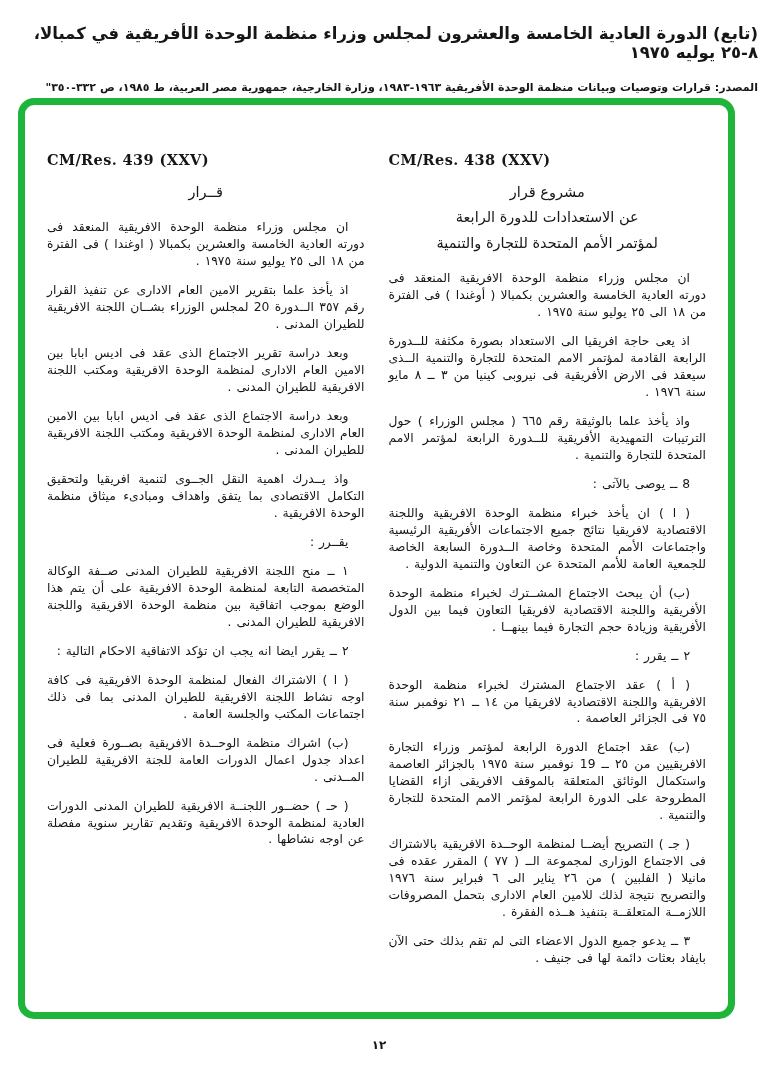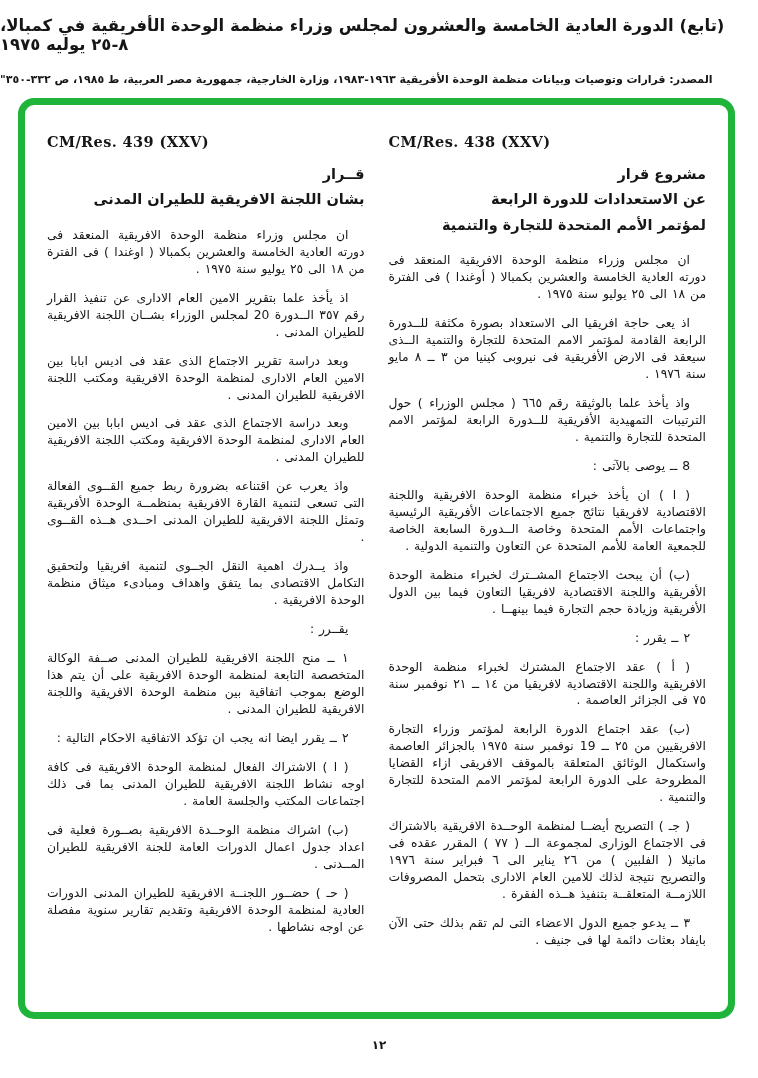--- a/index.html
+++ b/index.html
@@ -5,22 +5,22 @@
   html, body { margin: 0; padding: 0; }
   body {
     width: 758px; height: 1078px;
     position: relative;
     background: #ffffff;
     overflow: hidden;
     font-family: "DejaVu Sans", sans-serif;
     color: #161616;
   }
   .page-header {
-    padding-top: 16px;
-    text-align: left;
+    padding-top: 24px;
+    text-align: right;
     direction: rtl;
   }
   .session-line {
     font-size: 16.5px;
     font-weight: bold;
     letter-spacing: 0.2px;
   }
   .source-line {
     margin-top: 19px;
     font-size: 11px;
@@ -44,24 +44,25 @@
     box-sizing: border-box;
   }
   .col { flex: 1; min-width: 0; }
   .res-ref {
     direction: ltr;
     text-align: left;
     font-family: "DejaVu Serif", serif;
     font-weight: bold;
     font-size: 14.5px;
     letter-spacing: 0.4px;
-    margin: 6px 0 2px 0;
+    margin: 24px 0 2px 0;
   }
   .res-title {
-    font-weight: bold;
+    text-align: center;
+    font-weight: normal;
     font-size: 14.5px;
     line-height: 1.75;
     margin: 12px 0 14px 0;
   }
   .res-title .t-line { display: block; }
   .col p {
     margin: 0 0 12px 0;
     font-size: 12.3px;
     line-height: 1.38;
     text-align: justify;
@@ -105,27 +106,25 @@
       <p>( أ ) عقد الاجتماع المشترك لخبراء منظمة الوحدة الافريقية واللجنة الاقتصادية لافريقيا من ١٤ ــ ٢١ نوفمبر سنة ٧٥ فى الجزائر العاصمة .</p>
       <p>(ب) عقد اجتماع الدورة الرابعة لمؤتمر وزراء التجارة الافريقيين من ٢٥ ــ 19 نوفمبر سنة ١٩٧٥ بالجزائر العاصمة واستكمال الوثائق المتعلقة بالموقف الافريقى ازاء القضايا المطروحة على الدورة الرابعة لمؤتمر الامم المتحدة للتجارة والتنمية .</p>
       <p>( جـ ) التصريح أيضــا لمنظمة الوحــدة الافريقية بالاشتراك فى الاجتماع الوزارى لمجموعة الــ ( ٧٧ ) المقرر عقده فى مانيلا ( الفلبين ) من ٢٦ يناير الى ٦ فبراير سنة ١٩٧٦ والتصريح نتيجة لذلك للامين العام الادارى بتحمل المصروفات اللازمــة المتعلقــة بتنفيذ هــذه الفقرة .</p>
       <p>٣ ــ يدعو جميع الدول الاعضاء التى لم تقم بذلك حتى الآن بايفاد بعثات دائمة لها فى جنيف .</p>
     </div>
 
     <div class="col">
       <div class="res-ref">CM/Res. 439 (XXV)</div>
       <div class="res-title">
         <span class="t-line">قــرار</span>
-        <span class="t-line">بشان اللجنة الافريقية للطيران المدنى</span>
       </div>
       <p>ان مجلس وزراء منظمة الوحدة الافريقية المنعقد فى دورته العادية الخامسة والعشرين بكمبالا ( اوغندا ) فى الفترة من ١٨ الى ٢٥ يوليو سنة ١٩٧٥ .</p>
       <p>اذ يأخذ علما بتقرير الامين العام الادارى عن تنفيذ القرار رقم ٣٥٧ الــدورة 20 لمجلس الوزراء بشــان اللجنة الافريقية للطيران المدنى .</p>
       <p>وبعد دراسة تقرير الاجتماع الذى عقد فى اديس ابابا بين الامين العام الادارى لمنظمة الوحدة الافريقية ومكتب اللجنة الافريقية للطيران المدنى .</p>
       <p>وبعد دراسة الاجتماع الذى عقد فى اديس ابابا بين الامين العام الادارى لمنظمة الوحدة الافريقية ومكتب اللجنة الافريقية للطيران المدنى .</p>
-      <p>واذ يعرب عن اقتناعه بضرورة ربط جميع القــوى الفعالة التى تسعى لتنمية القارة الافريقية بمنظمــة الوحدة الأفريقية وتمثل اللجنة الافريقية للطيران المدنى احــدى هــذه القــوى .</p>
       <p>واذ يــدرك اهمية النقل الجــوى لتنمية افريقيا ولتحقيق التكامل الاقتصادى بما يتفق واهداف ومبادىء ميثاق منظمة الوحدة الافريقية .</p>
       <p>يقــرر :</p>
       <p>١ ــ منح اللجنة الافريقية للطيران المدنى صــفة الوكالة المتخصصة التابعة لمنظمة الوحدة الافريقية على أن يتم هذا الوضع بموجب اتفاقية بين منظمة الوحدة الافريقية واللجنة الافريقية للطيران المدنى .</p>
       <p>٢ ــ يقرر ايضا انه يجب ان تؤكد الاتفاقية الاحكام التالية :</p>
       <p>( ا ) الاشتراك الفعال لمنظمة الوحدة الافريقية فى كافة اوجه نشاط اللجنة الافريقية للطيران المدنى بما فى ذلك اجتماعات المكتب والجلسة العامة .</p>
       <p>(ب) اشراك منظمة الوحــدة الافريقية بصــورة فعلية فى اعداد جدول اعمال الدورات العامة للجنة الافريقية للطيران المــدنى .</p>
       <p>( حـ ) حضــور اللجنــة الافريقية للطيران المدنى الدورات العادية لمنظمة الوحدة الافريقية وتقديم تقارير سنوية مفصلة عن اوجه نشاطها .</p>
     </div>
 
   </div>

